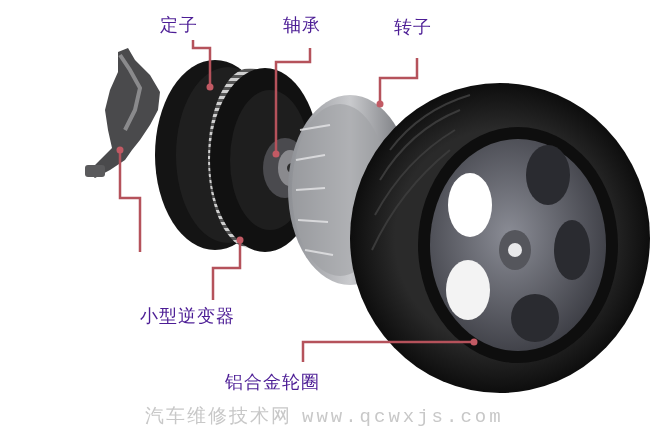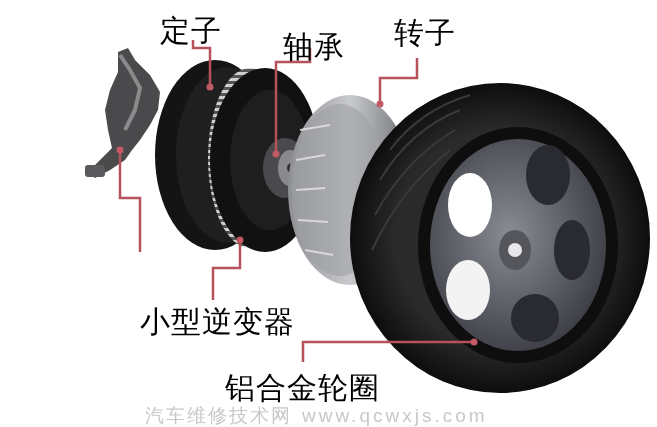--- a/index.html
+++ b/index.html
@@ -1,21 +1,21 @@
 <!DOCTYPE html>
 <html><head>
 <meta charset="utf-8">
 <style>
   html, body { margin:0; padding:0; background:#ffffff; }
   body { width:657px; height:427px; position:relative; overflow:hidden;
          font-family:"DejaVu Sans", sans-serif; }
   .stage { position:absolute; left:0; top:0; width:657px; height:427px; }
-  .label { position:absolute; color:#000000; font-size:30px; line-height:1; white-space:nowrap; letter-spacing:1px; }
+  .label { position:absolute; color:#4c1d95; font-size:18px; line-height:1; white-space:nowrap; letter-spacing:1px; }
   .watermark { position:absolute; left:145px; top:403px; color:#c8c8c8; font-size:19px; white-space:nowrap; letter-spacing:2px; }
-  .watermark .url { font-family:Liberation Sans, sans-serif; letter-spacing:3px; margin-left:10px;text-align:center; }
+  .watermark .url { font-family:Liberation Mono, monospace; letter-spacing:3px; margin-left:10px;text-align:center; }
   svg { position:absolute; left:0; top:0; }
 </style>
 </head>
 <body>
 
 <div class="stage">
 
   <svg width="657" height="427" viewBox="0 0 657 427">
     <defs>
       <radialGradient id="tireG" cx="0.5" cy="0.5" r="0.5">
@@ -105,21 +105,21 @@
       <circle cx="210" cy="87" r="3.5"></circle>
       <circle cx="276" cy="154" r="3.5"></circle>
       <circle cx="380" cy="104" r="3.5"></circle>
       <circle cx="120" cy="150" r="3.5"></circle>
       <circle cx="240" cy="240" r="3.5"></circle>
       <circle cx="474" cy="342" r="3.5"></circle>
     </g>
   </svg>
 
   <div class="label" style="left:160px;top:16px;">定子</div>
-  <div class="label" style="left:283px;top:32px;">轴承</div>
+  <div class="label" style="left:283px;top:16px;">轴承</div>
   <div class="label" style="left:394px;top:18px;">转子</div>
   <div class="label" style="left:140px;top:307px;">小型逆变器</div>
   <div class="label" style="left:225px;top:373px;">铝合金轮圈</div>
 
   <div class="watermark">
     <span>汽车维修技术网</span><span class="url">www.qcwxjs.com</span>
   </div>
 </div>
 
 </body></html>

